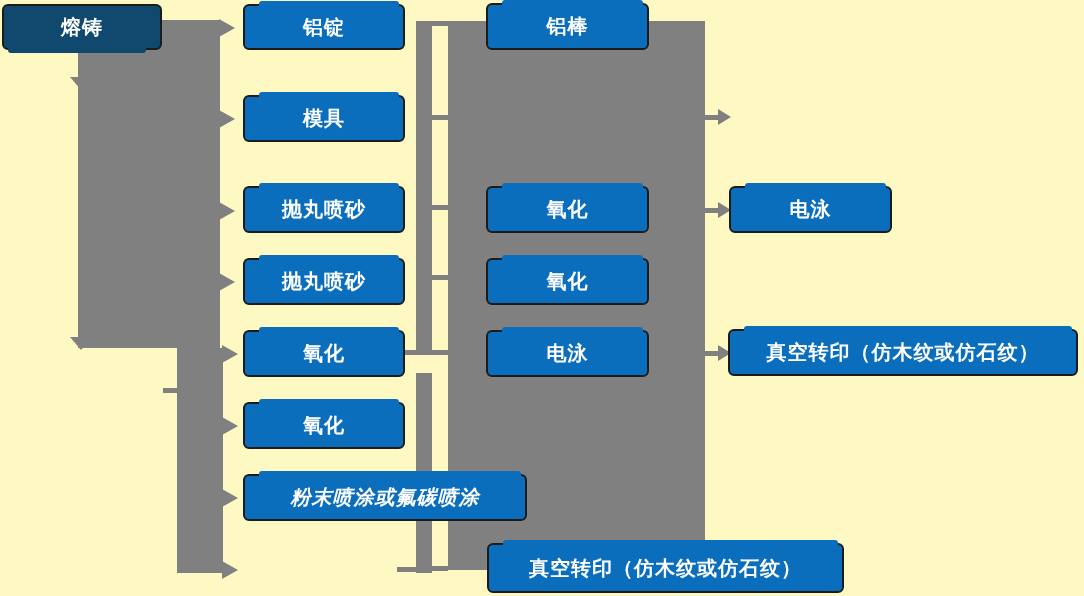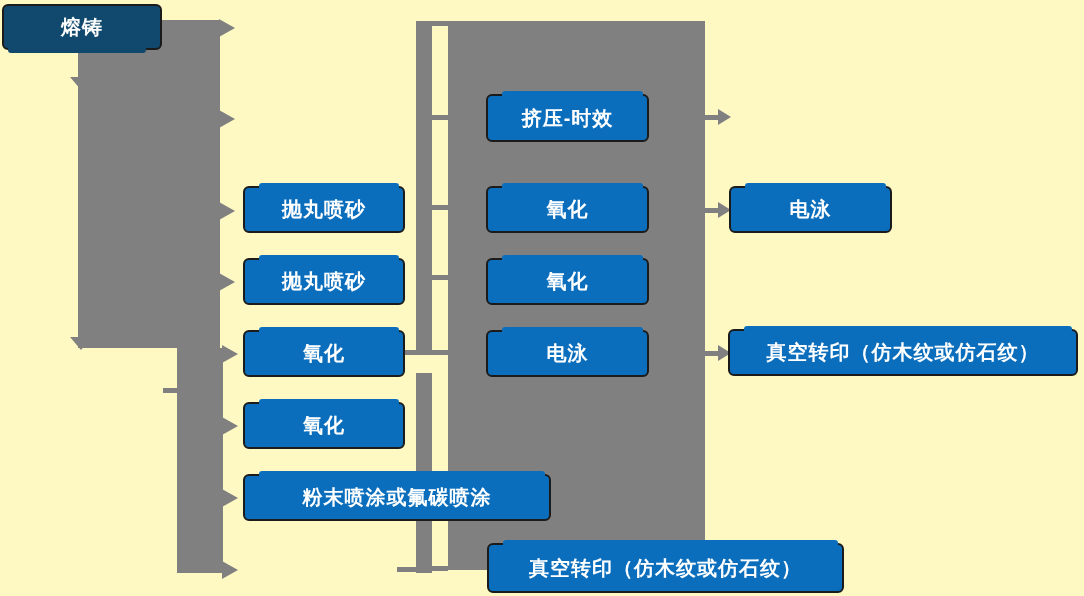--- a/index.html
+++ b/index.html
@@ -76,27 +76,29 @@
 
   <div class="tick" style="left:704px;top:115px;width:16px;"></div>
   <div class="tri-right-sm" style="left:718px;top:109px;"></div>
   <div class="tick" style="left:704px;top:208px;width:16px;"></div>
   <div class="tri-right-sm" style="left:718px;top:202px;"></div>
   <div class="tick" style="left:704px;top:351px;width:16px;"></div>
   <div class="tri-right-sm" style="left:718px;top:345px;"></div>
 
   <div class="node dark echo-bottom" style="left:2px;top:4px;width:160px;height:46px;">熔铸</div>
 
+  <div class="node light echo-top" style="left:243px;top:4px;width:162px;height:46px;">铝锭</div>
+  <div class="node light echo-top" style="left:243px;top:95px;width:162px;height:47px;">模具</div>
   <div class="node light echo-top" style="left:243px;top:186px;width:162px;height:47px;">抛丸喷砂</div>
   <div class="node light echo-top" style="left:243px;top:258px;width:162px;height:47px;">抛丸喷砂</div>
   <div class="node light echo-top" style="left:243px;top:330px;width:162px;height:47px;">氧化</div>
   <div class="node light echo-top" style="left:243px;top:402px;width:162px;height:47px;">氧化</div>
-  <div class="node light echo-top" style="left:243px;top:474px;width:308px;height:47px;">粉末喷涂或氟碳喷涂</div>
+  <div class="node light echo-top" style="left:243px;top:474px;width:284px;height:47px;font-style:italic;">粉末喷涂或氟碳喷涂</div>
 
-  <div class="node light echo-top" style="left:486px;top:94px;width:163px;height:48px;">挤压-时效</div>
+  <div class="node light echo-top" style="left:486px;top:3px;width:163px;height:47px;">铝棒</div>
   <div class="node light echo-top" style="left:486px;top:186px;width:163px;height:47px;">氧化</div>
   <div class="node light echo-top" style="left:486px;top:258px;width:163px;height:47px;">氧化</div>
   <div class="node light echo-top" style="left:486px;top:330px;width:163px;height:47px;">电泳</div>
 
   <div class="node light echo-top" style="left:729px;top:186px;width:163px;height:47px;">电泳</div>
   <div class="node light echo-top" style="left:728px;top:329px;width:350px;height:47px;">真空转印（仿木纹或仿石纹）</div>
 
   <div class="node light echo-top" style="left:487px;top:543px;width:357px;height:50px;">真空转印（仿木纹或仿石纹）</div>
 
 </div>

